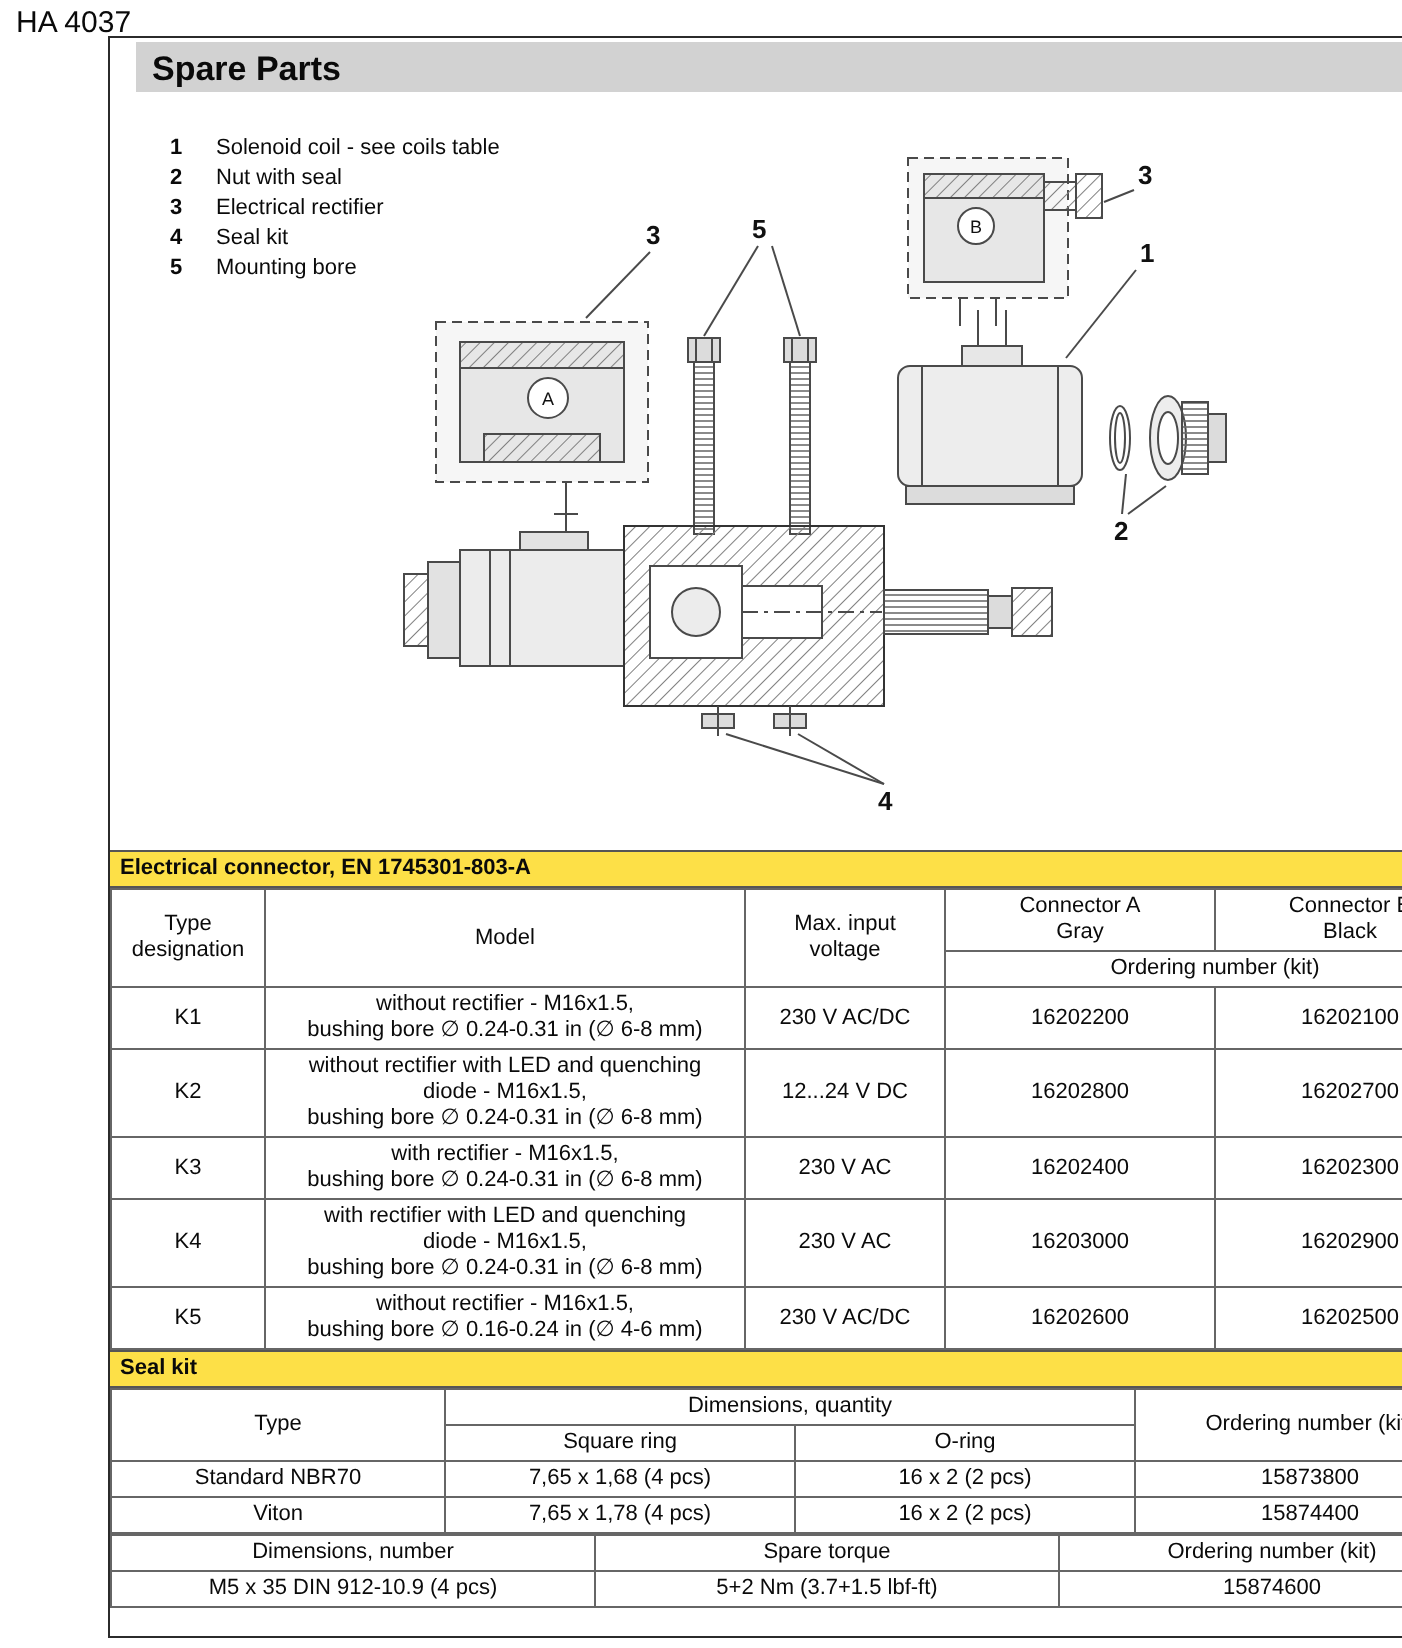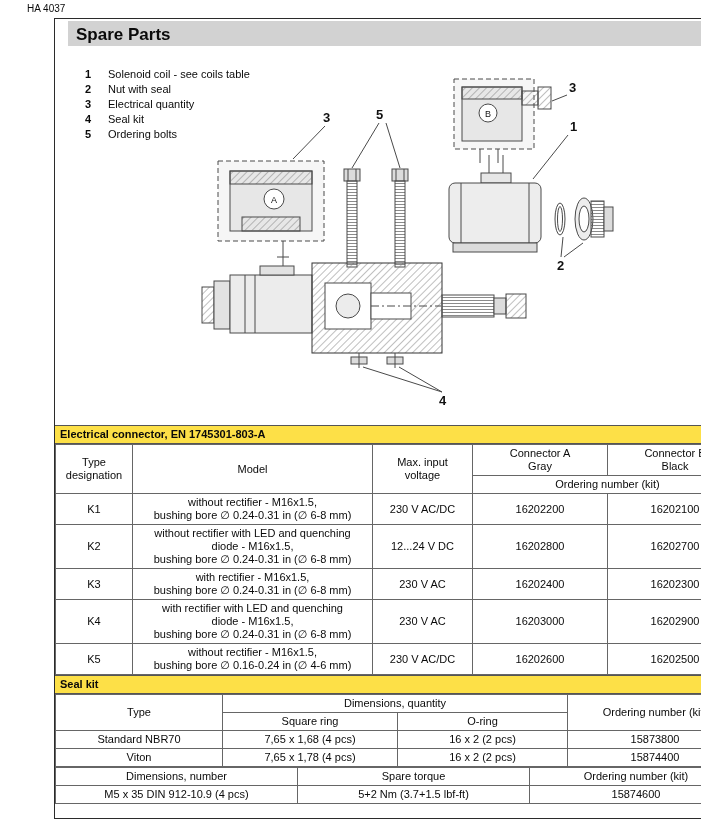--- a/index.html
+++ b/index.html
@@ -4,21 +4,21 @@
 <style>
   * { box-sizing: border-box; margin: 0; padding: 0; }
   html, body { width: 701px; }
   body {
     height: 824px;
     background: #ffffff;
     font-family: "Liberation Sans", sans-serif;
     color: #0a0a0a;
     position: relative;
   }
-  .doc-ref { position: absolute; top: 3px; left: 27px; font-size: 10px; }
+  .doc-ref { position: absolute; top: 3px; left: 8px; font-size: 15px; }
   .frame {
     position: absolute; top: 18px; left: 7px;
     width: 688px; height: 801px;
     border: 1px solid #2b2b2b; background: #fff; margin-left: 47px;
   }
   .title-bar {
     position: absolute; top: 2px; left: 13px; right: 2px; height: 25px;
     background: #d2d2d2; font-size: 17px; font-weight: bold;
     padding: 4px 0 0 8px;
   }
@@ -53,29 +53,29 @@
     <div class="part-item">
       <span class="part-num">1</span>
       <span>Solenoid coil - see coils table</span>
     </div>
     <div class="part-item">
       <span class="part-num">2</span>
       <span>Nut with seal</span>
     </div>
     <div class="part-item">
       <span class="part-num">3</span>
-      <span>Electrical quantity</span>
+      <span>Electrical rectifier</span>
     </div>
     <div class="part-item">
       <span class="part-num">4</span>
       <span>Seal kit</span>
     </div>
     <div class="part-item">
       <span class="part-num">5</span>
-      <span>Ordering bolts</span>
+      <span>Mounting bore</span>
     </div>
   </div>
 
   <div class="diagram">
     <svg width="688" height="366" viewBox="0 0 688 366">
       <defs>
         <pattern id="hatch" width="5" height="5" patternUnits="userSpaceOnUse" patternTransform="rotate(45)">
           <line x1="0" y1="0" x2="0" y2="5" stroke="#808080" stroke-width="1"></line>
         </pattern>
         <pattern id="thread" width="3" height="3" patternUnits="userSpaceOnUse">

